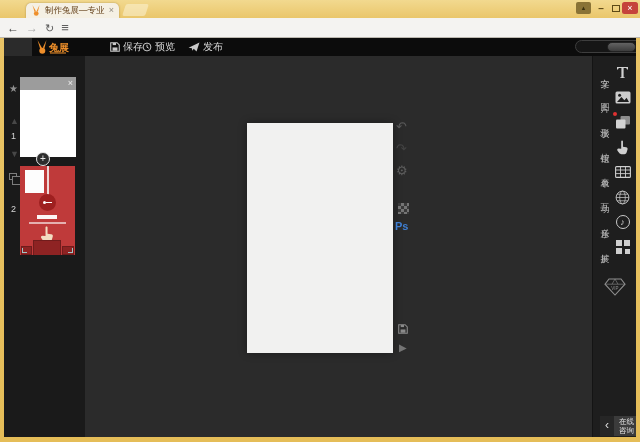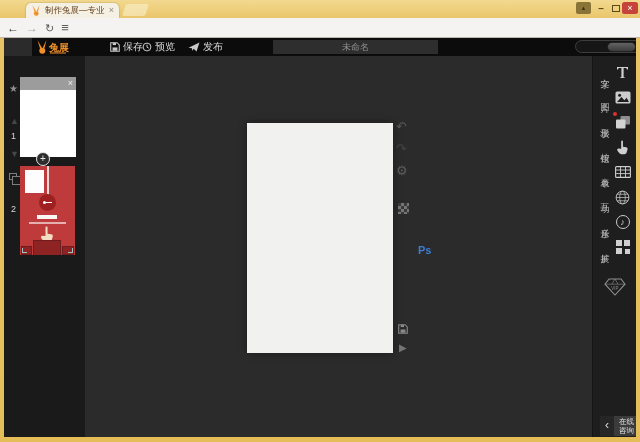--- a/index.html
+++ b/index.html
@@ -90,21 +90,21 @@
 
   .ct { color:#585858; font-size:13px; line-height:13px; }
   .ct-undo { left:392px; top:82px; }
   .ct-redo { left:392px; top:104px; color:#434343; }
   .ct-gear { left:392px; top:126px; color:#5c5c5c; }
   .ct-checker { left:394px; top:165px; width:11px; height:11px;
       background-image:
         linear-gradient(45deg,#757575 25%,transparent 25%,transparent 75%,#757575 75%),
         linear-gradient(45deg,#757575 25%,#3a3a3a 25%,#3a3a3a 75%,#757575 75%);
       background-size:6px 6px; background-position:0 0,3px 3px; }
-  .ct-ps { left:414px; top:182px; font-size:11px; font-weight:bold; color:#3e7ed2;margin-top:24px; }
+  .ct-ps { left:391px; top:182px; font-size:11px; font-weight:bold; color:#3e7ed2; }
   .ct-save { left:394px; top:286px; }
   .ct-play { left:395px; top:303px; color:#757575; font-size:10px; }
 
   .sidebar { left:588px; top:18px; width:44px; height:381px; background:#1e1e1e;
              border-left:1px solid #141414; }
   .tool-row { position:absolute; left:6px; width:36px; height:20px; display:flex;
               align-items:center; gap:3px; }
   .tool-label { writing-mode:vertical-rl; font-size:9px; letter-spacing:1px;
                 color:#b5b5b5; line-height:12px; }
   .tool-icon { position:relative; width:17px; height:17px; display:flex;
@@ -179,21 +179,20 @@
           </svg>
         <span>预览</span>
       </div>
       <div class="abs tb-btn" style="left:156px">
         <svg width="12" height="10" viewBox="0 0 13 11">
             <path d="M0.5 6.2 L12.5 0.5 L9.3 10.5 L6.2 7.4 L4.6 9.6 L4.2 6.8 Z" fill="#c9c9c9"></path>
           </svg>
         <span>发布</span>
       </div>
 
-      <div class="abs title-field">未命名</div>
 
       <div class="abs slider">
         <div class="abs slider-thumb"></div>
       </div>
     </div>
 
     <div class="abs pages-panel">
       <span class="abs g-star">★</span>
       <span class="abs g-up">▲</span>
       <span class="abs g-n1">1</span>

